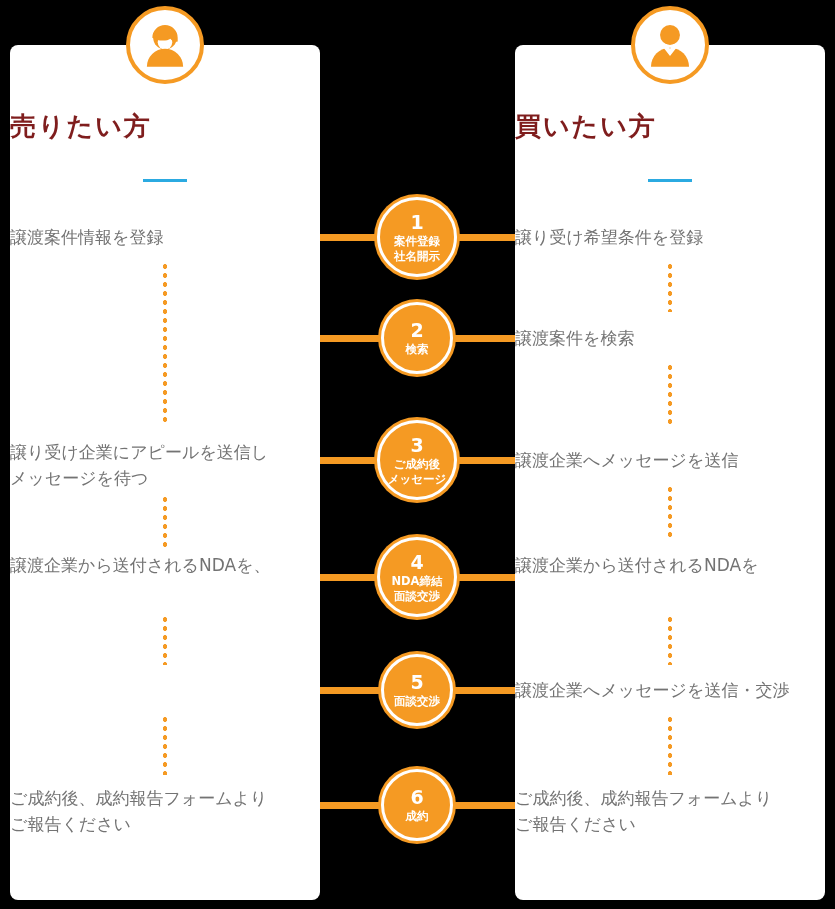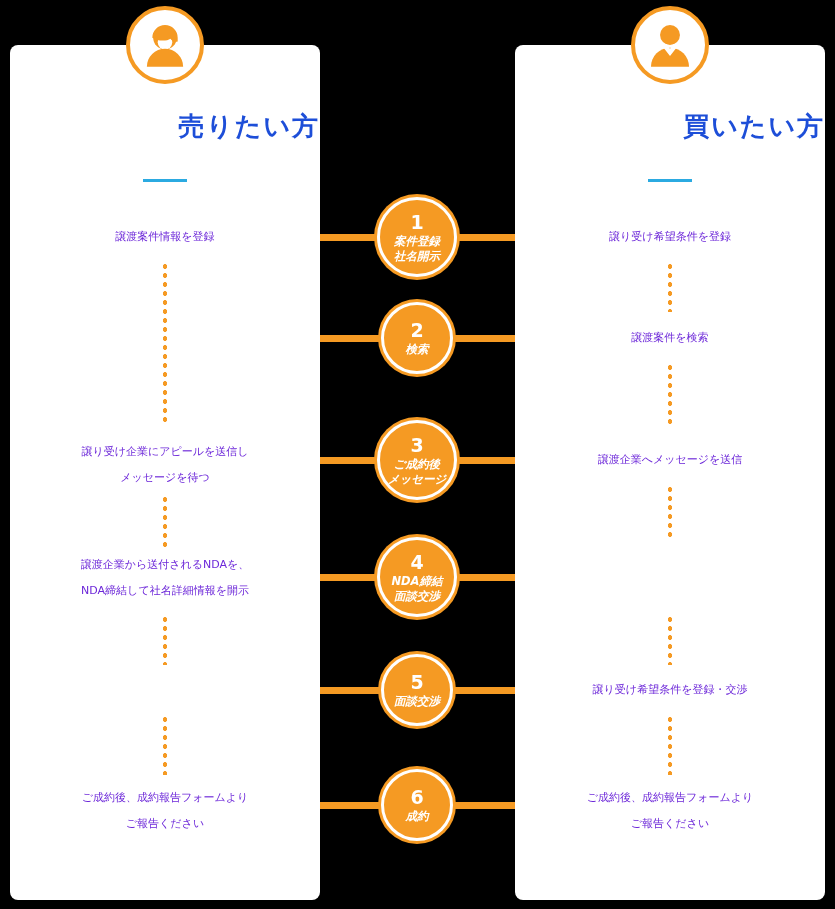--- a/index.html
+++ b/index.html
@@ -9,45 +9,45 @@
   .card { position:absolute; top:45px; width:310px; height:855px; background:#fff;
           border-radius:8px; z-index:1; }
   .card.left  { left:10px; }
   .card.right { left:515px; }
 
   .avatar { position:absolute; top:-39px; left:calc(50% - 39px); width:78px; height:78px;
             border-radius:50%; background:#fff; border:4px solid #F59A23; z-index:3;
             display:flex; align-items:center; justify-content:center; overflow:hidden; }
   .avatar svg { width:58px; height:58px; }
 
-  .card-title { position:absolute; top:63px; left:0; width:100%; text-align:right;
-                color:#1d4ed8; font-size:26px; font-weight:bold; line-height:36px;
+  .card-title { position:absolute; top:63px; left:0; width:100%; text-align:left;
+                color:#7f1d1d; font-size:26px; font-weight:bold; line-height:36px;
                 letter-spacing:2px; }
   .divider { position:absolute; top:134px; left:calc(50% - 22px); width:44px; height:3px;
              background:#2BAAE1; }
 
-  .step { position:absolute; left:0; width:100%; text-align:center; color:#6d28d9;
-          font-size:11px; line-height:26px; }
+  .step { position:absolute; left:0; width:100%; color:#737373;
+          font-size:17px; line-height:26px; }
   .step div { display:block; }
 
   .dots { position:absolute; left:calc(50% - 2px); width:4px;
           background-image: radial-gradient(circle, #F59A23 46%, transparent 52%);
           background-size:4px 9px; background-repeat:repeat-y; }
 
   .bar { position:absolute; left:305px; width:225px; height:7px; background:#F59A23; z-index:0; }
 
   .circle { position:absolute; left:417px; transform:translate(-50%,-50%); border-radius:50%;
             background:#F59A23; border:3px solid #fff; box-shadow:0 0 0 3px #F59A23;
             z-index:2; display:flex; flex-direction:column; align-items:center;
             justify-content:center; color:#fff; }
   .circle.big   { width:80px; height:80px; }
   .circle.small { width:72px; height:72px; }
   .circle .num  { font-size:19px; font-weight:bold; line-height:23px; }
   .circle .lbl  { font-size:11.5px; font-weight:bold; line-height:15px; text-align:center; }
-  .circle .lbl span { display:block;font-style:italic; }
+  .circle .lbl span { display:block; }
 </style>
 </head>
 <body>
 
 <div class="stage">
 
   <div class="bar" style="top:234px"></div>
   <div class="bar" style="top:335px"></div>
   <div class="bar" style="top:457px"></div>
   <div class="bar" style="top:574px"></div>
@@ -70,21 +70,20 @@
 
     <div class="step" style="top:179px">
       <div>譲渡案件情報を登録</div>
     </div>
     <div class="step" style="top:394px">
       <div>譲り受け企業にアピールを送信し</div>
       <div>メッセージを待つ</div>
     </div>
     <div class="step" style="top:507px">
       <div>譲渡企業から送付されるNDAを、</div>
-      <div>NDA締結して社名詳細情報を開示</div>
     </div>
     <div class="step" style="top:740px">
       <div>ご成約後、成約報告フォームより</div>
       <div>ご報告ください</div>
     </div>
 
     <div class="dots" style="top:217px;height:164px"></div>
     <div class="dots" style="top:450px;height:52px"></div>
     <div class="dots" style="top:570px;height:50px"></div>
     <div class="dots" style="top:670px;height:60px"></div>
@@ -106,23 +105,24 @@
     <div class="step" style="top:179px">
       <div>譲り受け希望条件を登録</div>
     </div>
     <div class="step" style="top:280px">
       <div>譲渡案件を検索</div>
     </div>
     <div class="step" style="top:402px">
       <div>譲渡企業へメッセージを送信</div>
     </div>
     <div class="step" style="top:507px">
+      <div>譲渡企業から送付されるNDAを</div>
     </div>
     <div class="step" style="top:632px">
-      <div>譲り受け希望条件を登録・交渉</div>
+      <div>譲渡企業へメッセージを送信・交渉</div>
     </div>
     <div class="step" style="top:740px">
       <div>ご成約後、成約報告フォームより</div>
       <div>ご報告ください</div>
     </div>
 
     <div class="dots" style="top:217px;height:50px"></div>
     <div class="dots" style="top:318px;height:62px"></div>
     <div class="dots" style="top:440px;height:56px"></div>
     <div class="dots" style="top:570px;height:50px"></div>

